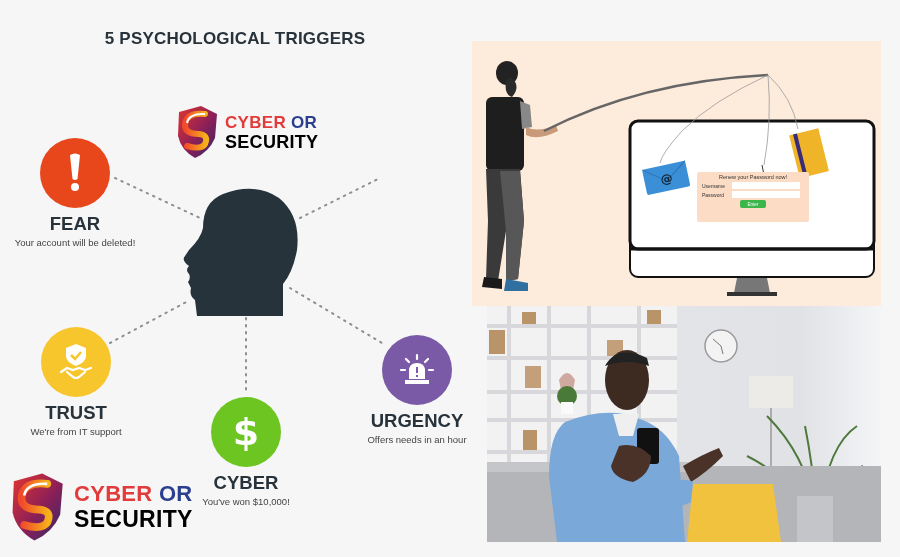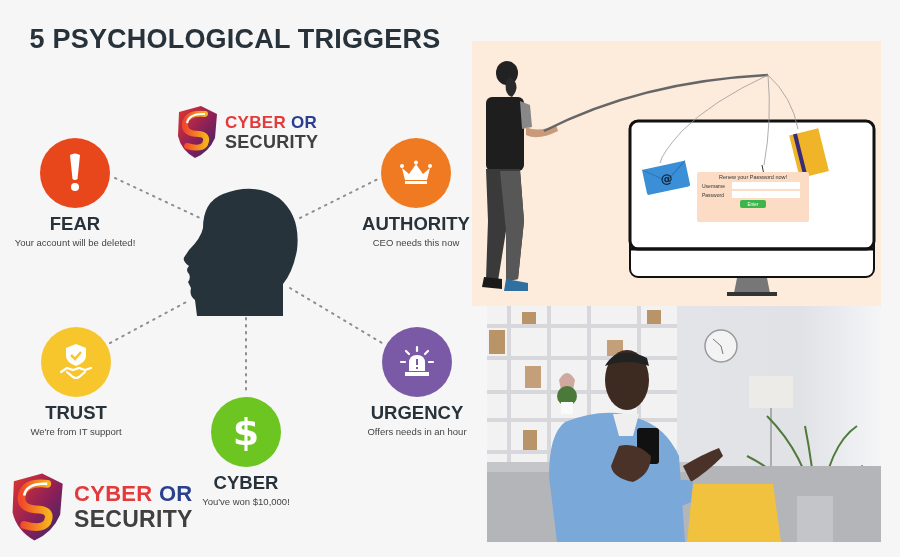--- a/index.html
+++ b/index.html
@@ -2,29 +2,29 @@
 <html><head>
 <meta charset="utf-8">
 <style>
   * { box-sizing: border-box; margin: 0; padding: 0; }
   html, body { width: 900px; height: 557px; overflow: hidden; background: #f6f6f6; }
   body { position: relative; font-family: "Liberation Sans", "DejaVu Sans", sans-serif; color: #28323a; }
 
   
   .infographic { position: absolute; left: 0; top: 0; width: 470px; height: 557px; }
   .title { position: absolute; left: 0; width: 470px; top: 27px; text-align: center;
-    font-weight: 700; font-size: 27px; line-height: 24px; color: #28323a; letter-spacing: 0.2px; }
+    font-weight: 700; font-size: 17px; line-height: 24px; color: #28323a; letter-spacing: 0.2px; }
   .title .l { display: block; }
 
   .logo { position: absolute; display: flex; align-items: center; }
   .logo .shield { flex: none; }
   .logo .txt { font-weight: 700; line-height: 1; letter-spacing: 0.3px; }
   .logo .cyber { color: #e23b3b; }
   .logo .or { color: #2b3f8f; }
-  .logo .sec { color: #404040; display: block; }
+  .logo .sec { color: #000000; display: block; }
 
   .logo-top { left: 175px; top: 104px; }
   .logo-top .shield { width: 44px; height: 56px; }
   .logo-top .txt { font-size: 17px; margin-left: 6px; }
   .logo-top .sec { font-size: 18px; margin-top: 2px; }
 
   .logo-bottom { left: 8px; top: 471px; }
   .logo-bottom .shield { width: 58px; height: 72px; }
   .logo-bottom .txt { font-size: 22px; margin-left: 8px; }
   .logo-bottom .sec { font-size: 23px; margin-top: 3px; }
@@ -32,21 +32,21 @@
   .trigger { position: absolute; text-align: center; width: 170px; }
   .trigger .circle { width: 70px; height: 70px; border-radius: 50%; margin: 0 auto;
     display: flex; align-items: center; justify-content: center; }
   .trigger .name { font-weight: 700; font-size: 18.5px; color: #28323a; margin-top: 6px; line-height: 20px; }
   .trigger .desc { font-size: 9.5px; color: #444; margin-top: 3px; }
 
   .t-fear { left: -10px; top: 138px; }
   .t-authority { left: 331px; top: 138px; }
   .t-trust { left: -9px; top: 327px; }
   .t-greed { left: 161px; top: 397px; }
-  .t-urgency { left: 332px; top: 327px; }
+  .t-urgency { left: 332px; top: 335px; }
 
   .connectors { position: absolute; left: 0; top: 0; }
   .head { position: absolute; left: 183px; top: 188px; }
 
   
   .phish { position: absolute; left: 472px; top: 41px; width: 409px; height: 265px; background: #fdebdc; overflow: hidden; }
   .phish svg { position: absolute; left: 0; top: 0; }
   .login-form { position: absolute; left: 225px; top: 131px; width: 112px; height: 50px; background: #fcdcc4;
     border-radius: 2px; font-size: 5px; color: #333; padding: 2px 5px; }
   .login-form .lf-title { text-align: center; font-size: 5.5px; margin-bottom: 2px; }
@@ -111,33 +111,20 @@
     <div class="circle" style="background:#e8471c">
       <svg width="30" height="40" viewBox="0 0 30 40">
         <path d="M10 2 Q15 -1 20 2 L17.5 26 Q15 28 12.5 26 Z" fill="#fff"></path>
         <circle cx="15" cy="34" r="4" fill="#fff"></circle>
       </svg>
     </div>
     <div class="name">FEAR</div>
     <div class="desc">Your account will be deleted!</div>
   </div>
 
-  <div class="trigger t-authority">
-    <div class="circle" style="background:#f07a22">
-      <svg width="34" height="26" viewBox="0 0 34 26">
-        <path d="M3 8 L10 14 L17 4 L24 14 L31 8 L28 20 L6 20 Z" fill="#fff"></path>
-        <rect x="6" y="21" width="22" height="3" fill="#fff"></rect>
-        <circle cx="3" cy="6" r="2" fill="#fff"></circle>
-          <circle cx="17" cy="2.5" r="2" fill="#fff"></circle>
-          <circle cx="31" cy="6" r="2" fill="#fff"></circle>
-      </svg>
-    </div>
-    <div class="name">AUTHORITY</div>
-    <div class="desc">CEO needs this now</div>
-  </div>
 
   <div class="trigger t-trust">
     <div class="circle" style="background:#f6c62c">
       <svg width="34" height="40" viewBox="0 0 34 40">
         <path d="M17 2 L27 6 L27 14 Q27 20 17 24 Q7 20 7 14 L7 6 Z" fill="#fff"></path>
         <path d="M12 13 L16 17 L22 10" stroke="#f6c62c" stroke-width="2.5" fill="none"></path>
         <path d="M2 30 L8 26 L14 28 L20 26 L26 28 L32 26 M8 30 L14 35 Q17 37 20 35 L26 30" stroke="#fff" stroke-width="2.2" fill="none" stroke-linecap="round"></path>
       </svg>
     </div>
     <div class="name">TRUST</div>

